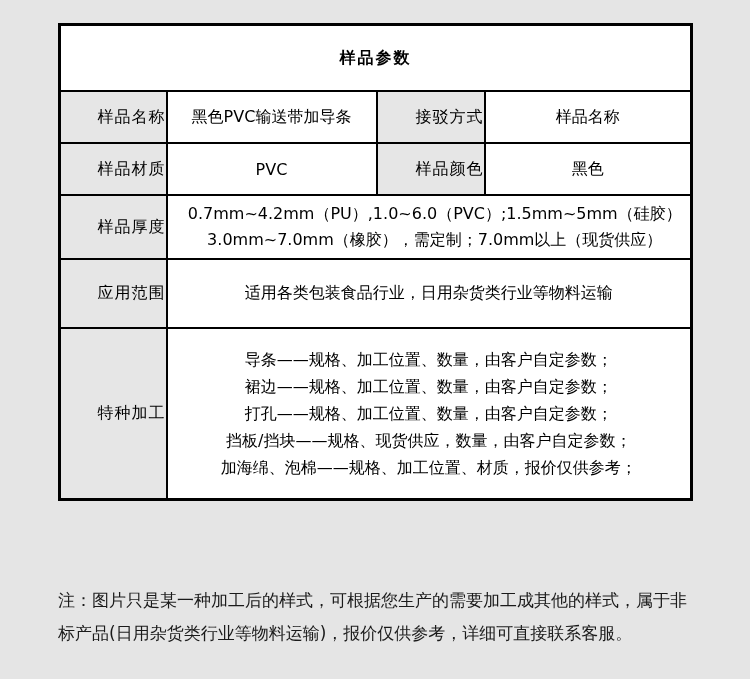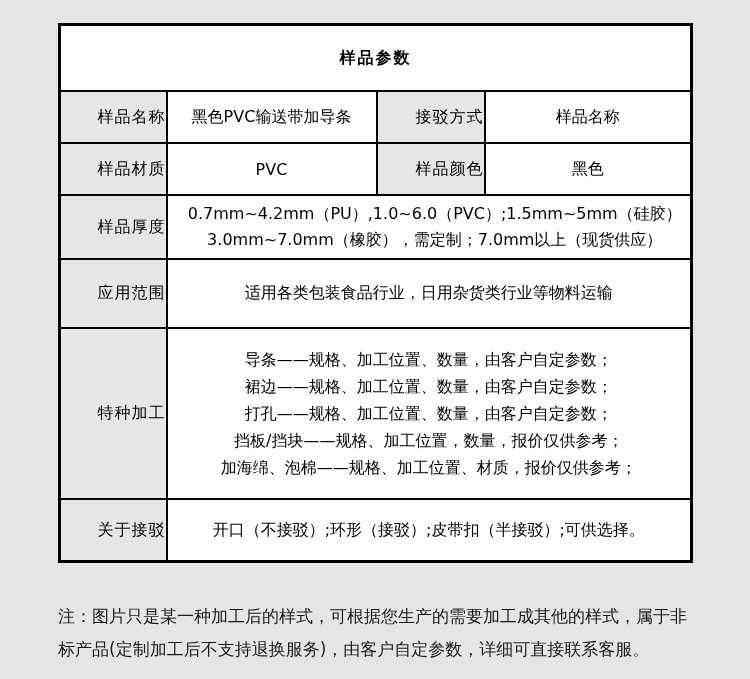--- a/index.html
+++ b/index.html
@@ -57,21 +57,21 @@
   tr.r-short td { height: 50px; }
   tr.r-thick td { height: 62px; }
   tr.r-app td   { height: 67px; }
   tr.r-spec td  { height: 169px; }
   tr.r-joint td { height: 60px; }
   .multiline { line-height: 26px; margin-left: 12px; }
   .spec-lines { line-height: 27px; }
   .note {
     position: absolute;
     left: 58px;
-    top: 600px;
+    top: 584px;
     width: 640px;
     font-size: 17px;
     line-height: 33px;
     color: #1a1a1a;
     text-align: left;
   }
 </style>
 </head>
 <body>
 
@@ -119,32 +119,28 @@
       <td class="value-cell" colspan="3">适用各类包装食品行业，日用杂货类行业等物料运输</td>
     </tr>
 
     <tr class="r-spec">
       <td class="label-cell">特种加工</td>
       <td class="value-cell" colspan="3">
         <div class="spec-lines">
           <div>导条——规格、加工位置、数量，由客户自定参数；</div>
           <div>裙边——规格、加工位置、数量，由客户自定参数；</div>
           <div>打孔——规格、加工位置、数量，由客户自定参数；</div>
-          <div>挡板/挡块——规格、加工位置，数量，报价仅供参考；</div>
+          <div>挡板/挡块——规格、现货供应，数量，由客户自定参数；</div>
           <div>加海绵、泡棉——规格、加工位置、材质，报价仅供参考；</div>
         </div>
       </td>
     </tr>
 
-    <tr class="r-joint">
-      <td class="label-cell">关于接驳</td>
-      <td class="value-cell" colspan="3">开口（不接驳）;环形（接驳）;皮带扣（半接驳）;可供选择。</td>
-    </tr>
 
   </tbody>
     </table>
 
   <div class="note">
     <div>注：图片只是某一种加工后的样式，可根据您生产的需要加工成其他的样式，属于非</div>
-    <div>标产品(定制加工后不支持退换服务)，由客户自定参数，详细可直接联系客服。</div>
+    <div>标产品(日用杂货类行业等物料运输)，报价仅供参考，详细可直接联系客服。</div>
   </div>
 
 </div>
 
 </body></html>

